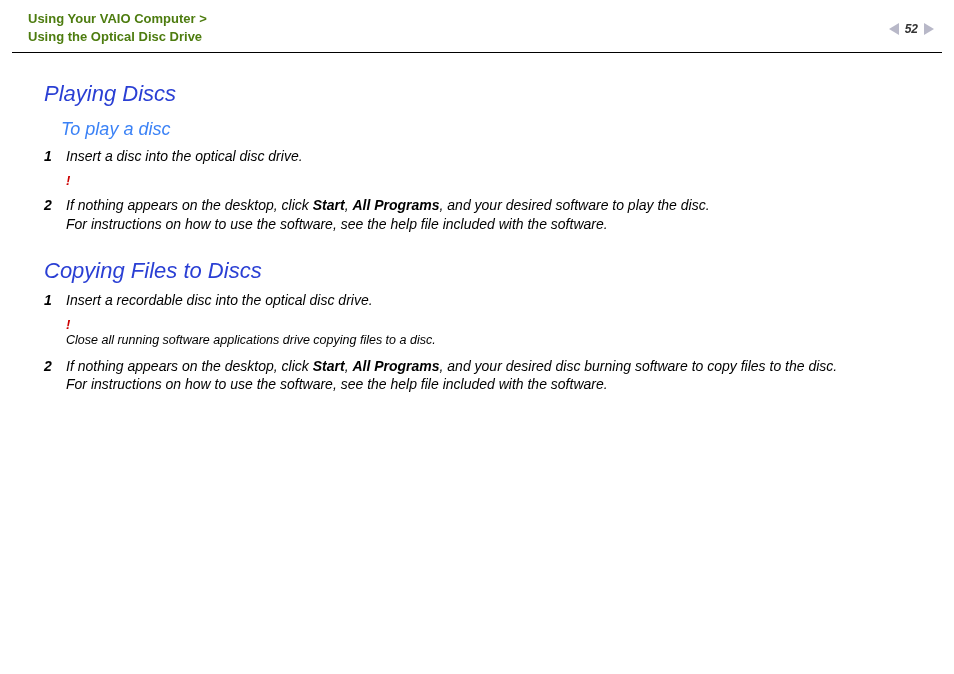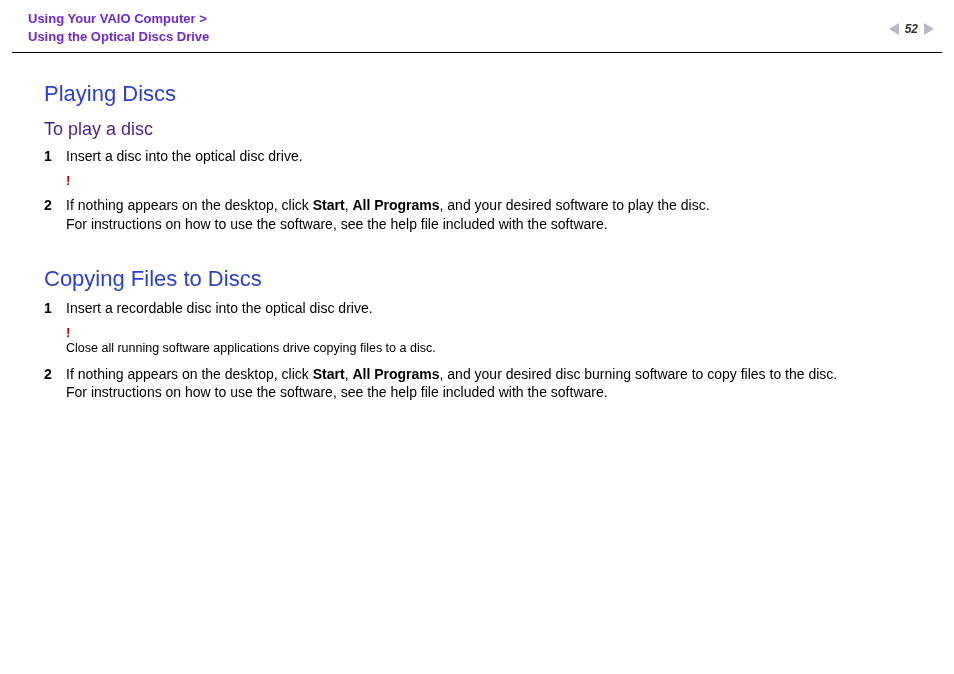--- a/index.html
+++ b/index.html
@@ -14,21 +14,21 @@
   }
   .header {
     padding: 10px 20px 6px 28px;
     display: flex;
     justify-content: space-between;
     align-items: flex-start;
   }
   .breadcrumb {
     font-size: 13px;
     font-weight: bold;
-    color: #6d28d9;
+    color: #4d7c0f;
     line-height: 1.4;
   }
   .breadcrumb .line1::after {
     content: " >";
   }
   .pagenav {
     display: flex;
     align-items: center;
     gap: 6px;
     padding-top: 12px;
@@ -49,32 +49,33 @@
   .divider {
     border: none;
     border-top: 1px solid #000;
     margin: 0 12px 0 12px;
   }
   .content {
     padding: 18px 40px 0 44px;
     font-size: 14px;
     color: #000;
     line-height: 1.35;
+    font-style: italic;
   }
   h2.section {
     color: #2a3fd4;
     font-weight: normal;
     font-size: 22px;
     margin: 8px 0 6px 0;
   }
   h3.sub {
-    color: #4c1d95;
+    color: #3b82f6;
     font-weight: normal;
     font-size: 18px;
-    margin: 8px 0 6px 0;
+    margin: 8px 0 6px 17px;
   }
   .step {
     display: flex;
     margin: 4px 0 4px 0;
   }
   .step .num {
     font-weight: bold;
     width: 22px;
     flex-shrink: 0;
   }
@@ -94,21 +95,21 @@
     margin-bottom: -2px;
   }
   .bold { font-weight: bold; }
 </style>
 </head>
 <body>
 
 <div class="header">
   <div class="breadcrumb">
     <div class="line1">Using Your VAIO Computer</div>
-    <div>Using the Optical Discs Drive</div>
+    <div>Using the Optical Disc Drive</div>
   </div>
   <div class="pagenav">
     <div class="arrow-left"></div>
     <div class="pagenum">52</div>
     <div class="arrow-right"></div>
   </div>
 </div>
 
 <hr class="divider">
 
@@ -127,21 +128,21 @@
   </div>
 
   <div class="step">
     <div class="num">2</div>
     <div class="body">
       <span>If nothing appears on the desktop, click </span><span class="bold">Start</span><span>, </span><span class="bold">All Programs</span><span>, and your desired software to play the disc.</span><br>
       <span>For instructions on how to use the software, see the help file included with the software.</span>
     </div>
   </div>
 
-  <h2 class="section" style="margin-top:30px">Copying Files to Discs</h2>
+  <h2 class="section" style="margin-top:22px">Copying Files to Discs</h2>
 
   <div class="step">
     <div class="num">1</div>
     <div class="body">Insert a recordable disc into the optical disc drive.</div>
   </div>
 
   <div class="note">
     <span class="note-bang">!</span>
     <span>Close all running software applications drive copying files to a disc.</span>
   </div>

